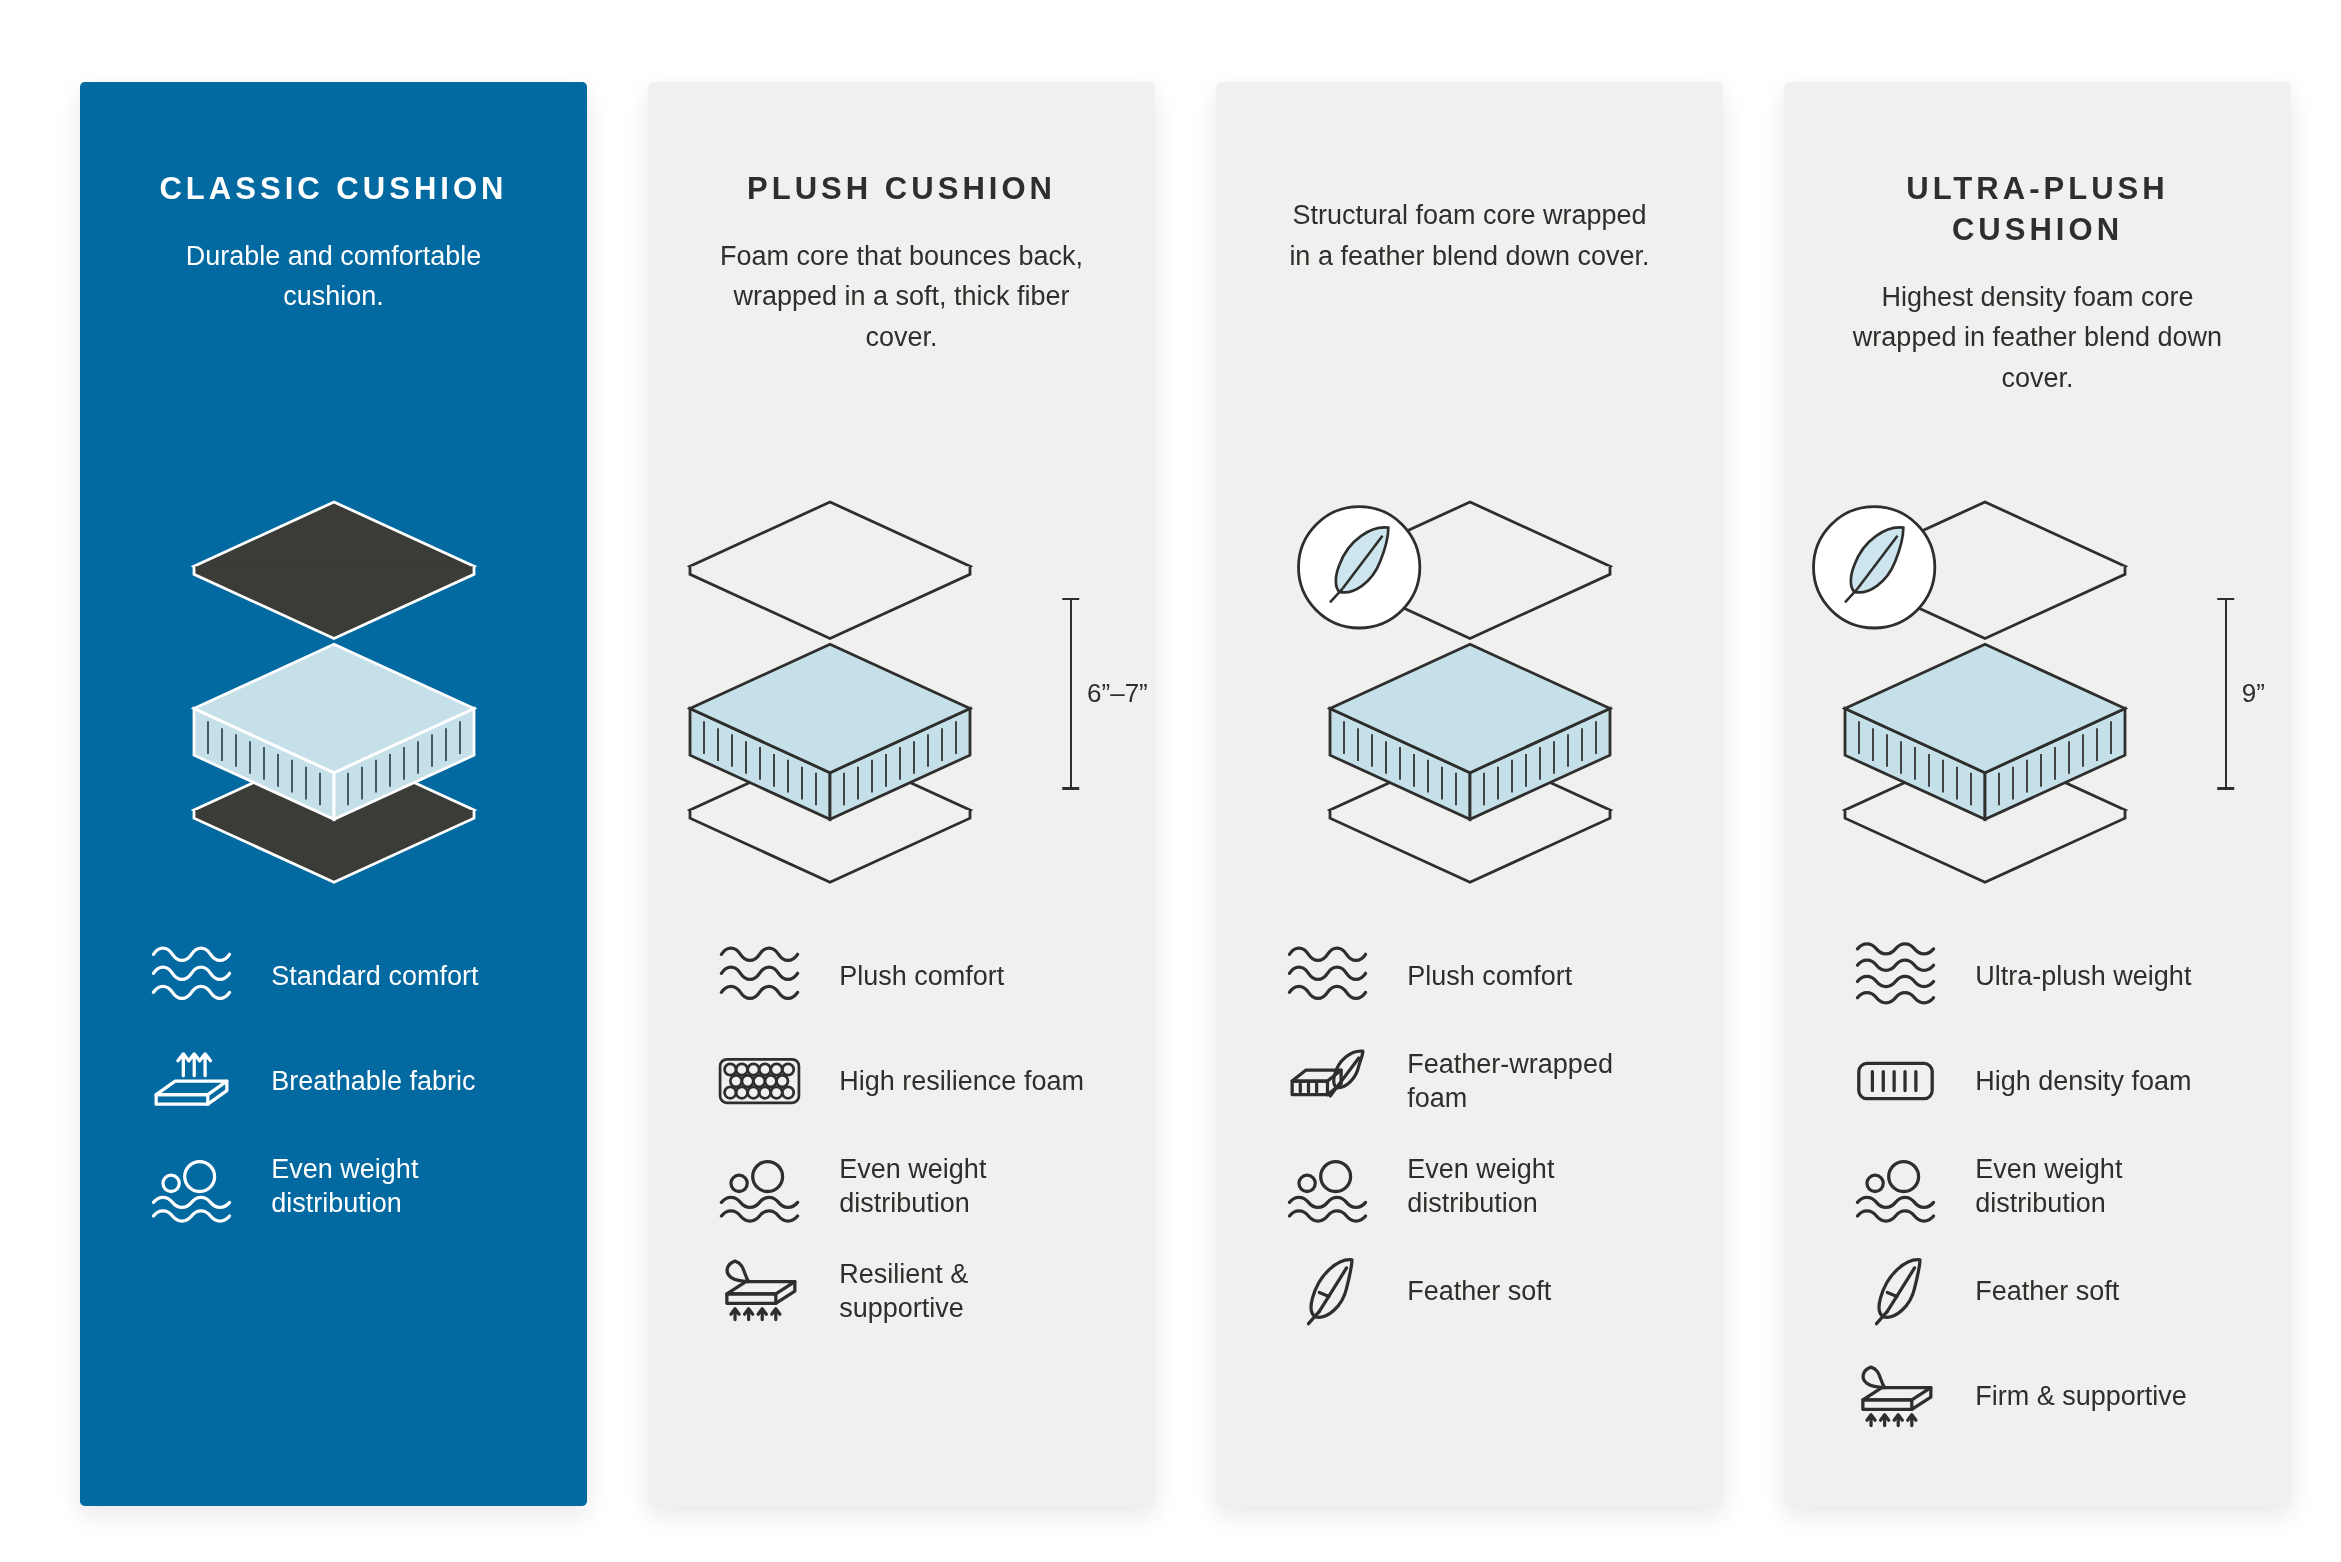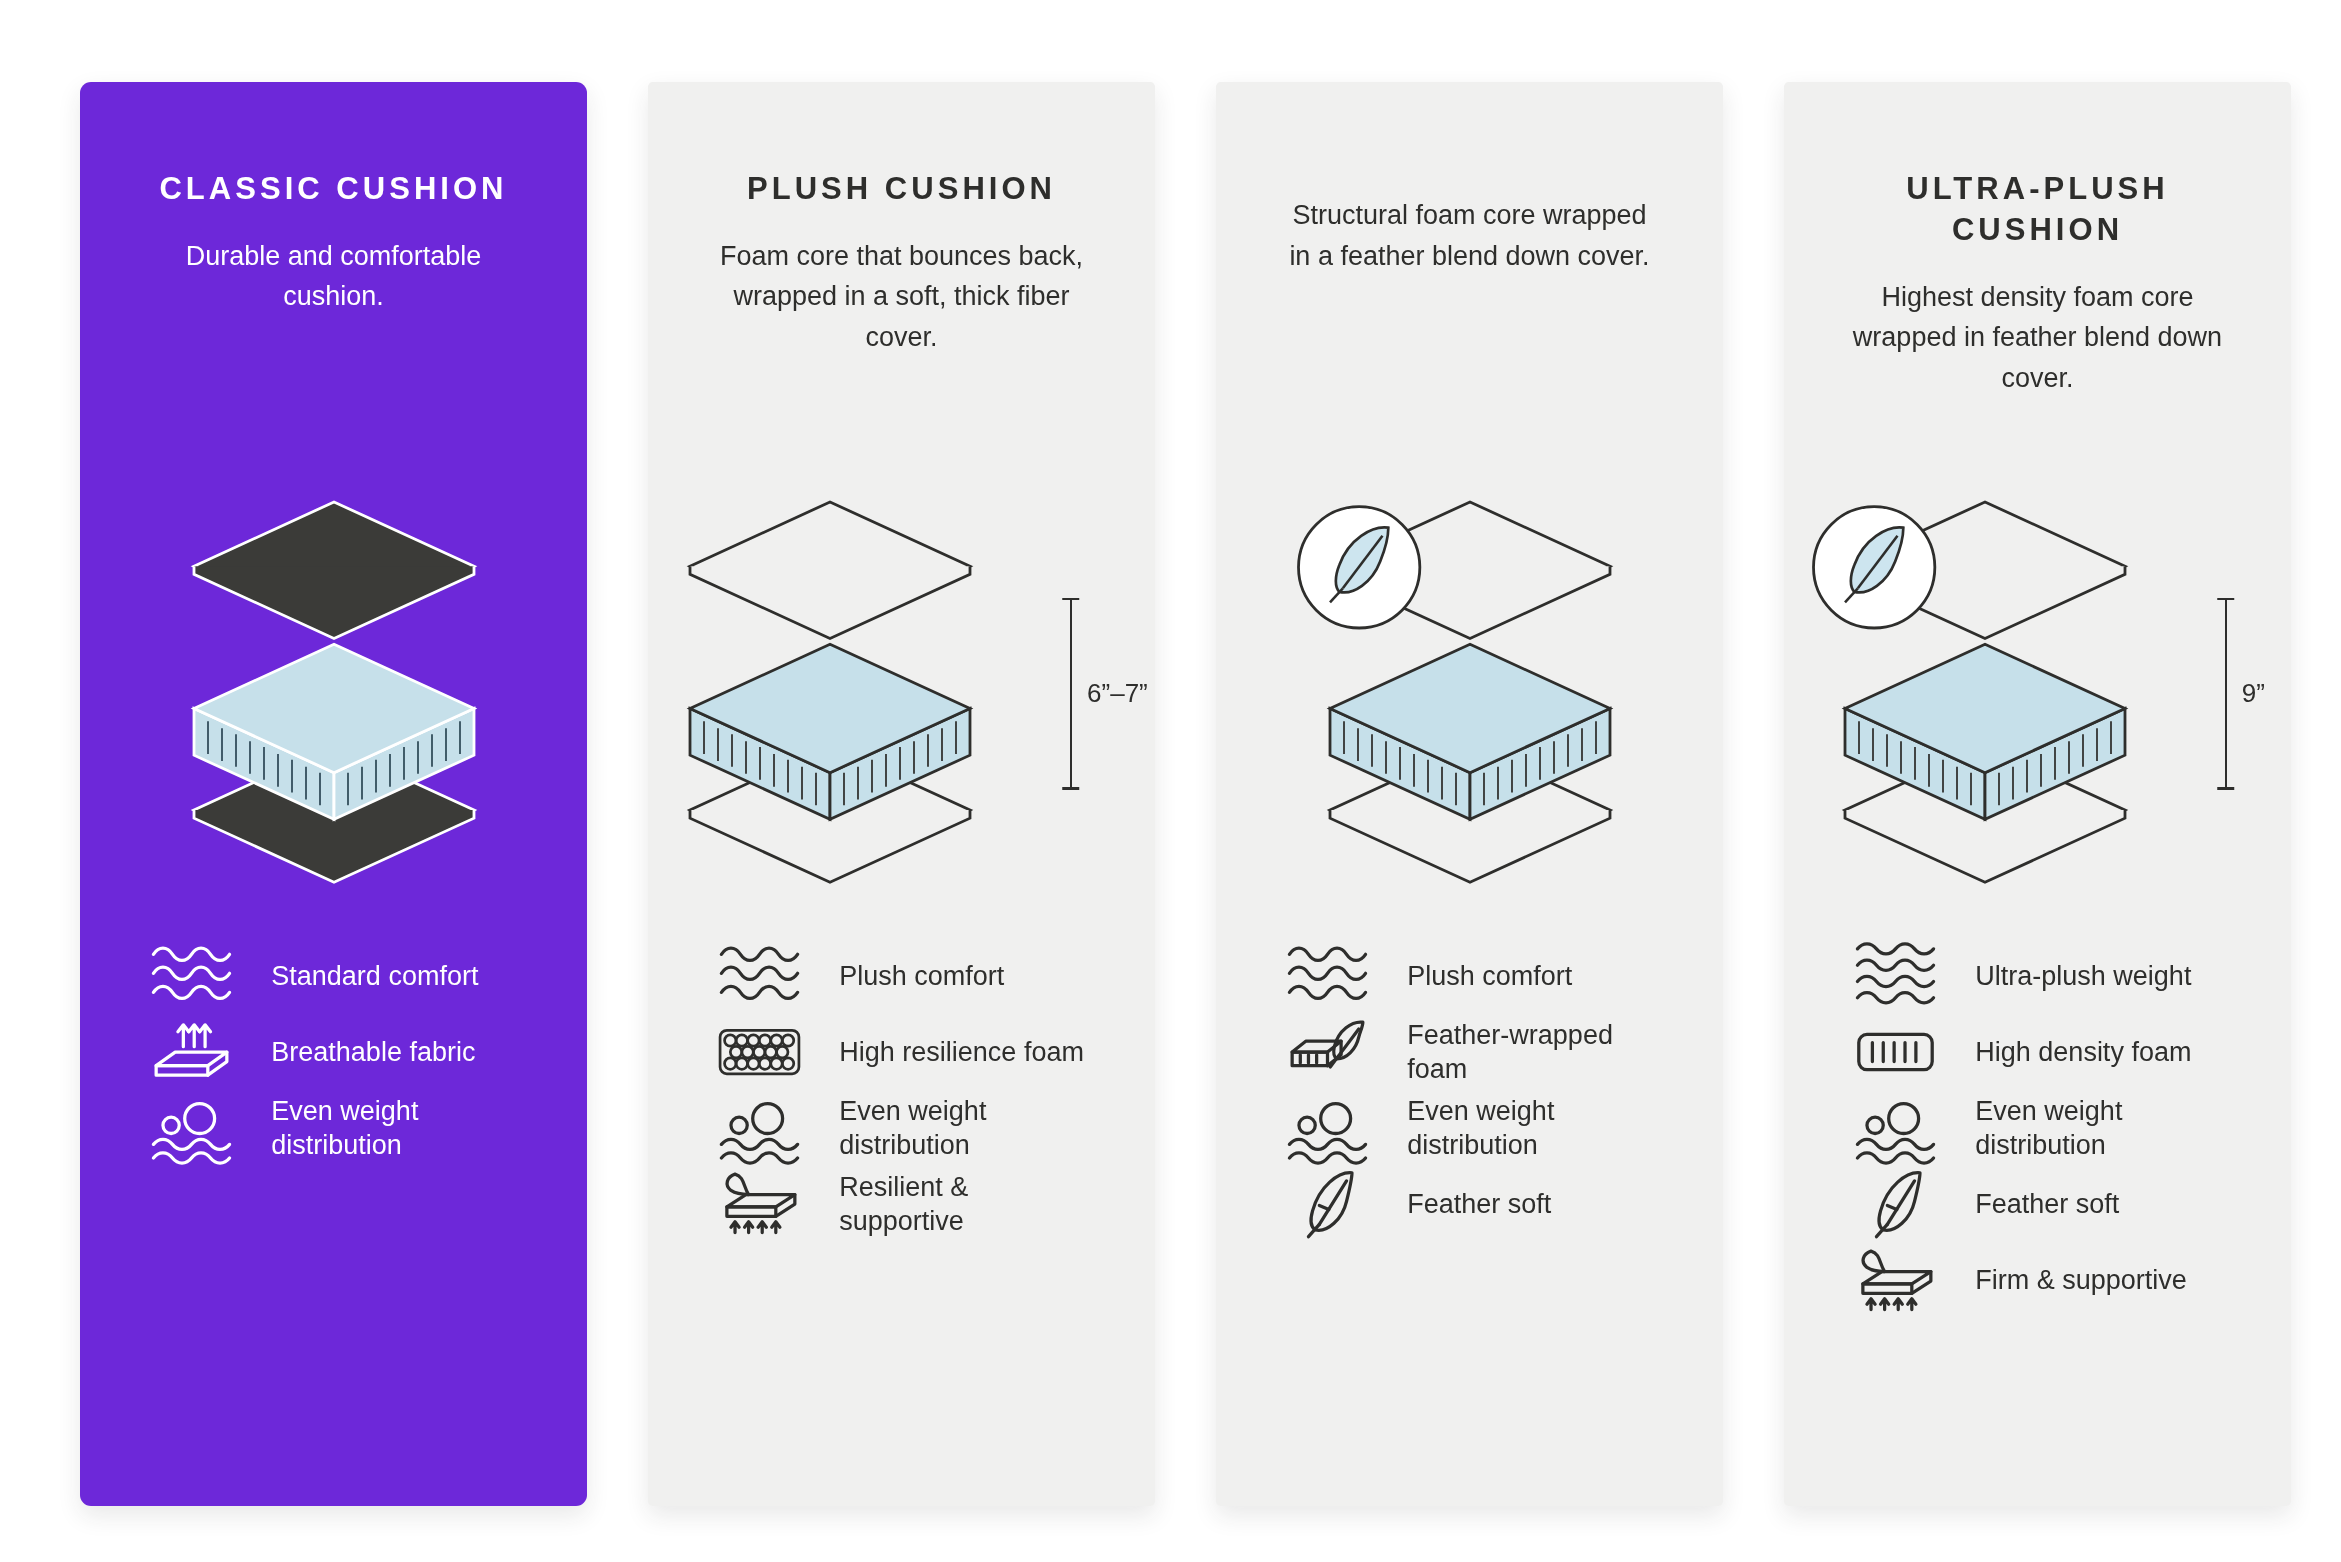--- a/index.html
+++ b/index.html
@@ -16,21 +16,21 @@
     box-sizing:border-box;
   }
   .panel {
     width:507px; height:1424px;
     box-sizing:border-box;
     padding:87px 52px 0;
     border-radius:4.7px;
     display:flex; flex-direction:column;
     box-shadow:0 9.3px 23px rgba(40,40,40,0.10);
   }
-  .panel.dark { background:#6d28d9; color:#FFFFFF;border-radius:11px; }
+  .panel.dark { background:#0369a1; color:#FFFFFF; }
   .panel.light { background:#F0F0EF; color:#2E2E2C; }
 
   .panel-header { height:280px; text-align:center; }
   .title {
     margin:0;
     font-size:31px; font-weight:700;
     letter-spacing:0.13em;
     line-height:1.32;
   }
   .desc {
@@ -67,21 +67,21 @@
     content:""; position:absolute; left:50%; transform:translateX(-50%);
     width:17.5px; height:2.3px; background:currentColor;
   }
   .measure-line::before { top:0; }
   .measure-line::after  { bottom:0; }
   .measure-label { font-size:26px; white-space:nowrap; }
 
   .features {
     list-style:none;
     margin:0; padding:0 0 0 16.3px;
-    display:flex; flex-direction:column; 
+    display:flex; flex-direction:column; gap:29px;
   }
   .feature { display:flex; align-items:center; gap:36px; min-height:68px; }
   .icon { flex:0 0 87px; width:87px; }
   .icon svg { width:100%; height:auto; display:block; }
   .flabel { font-size:27px; line-height:1.28; max-width:245px; }
 </style>
 </head>
 <body>
 
 <main class="board">

